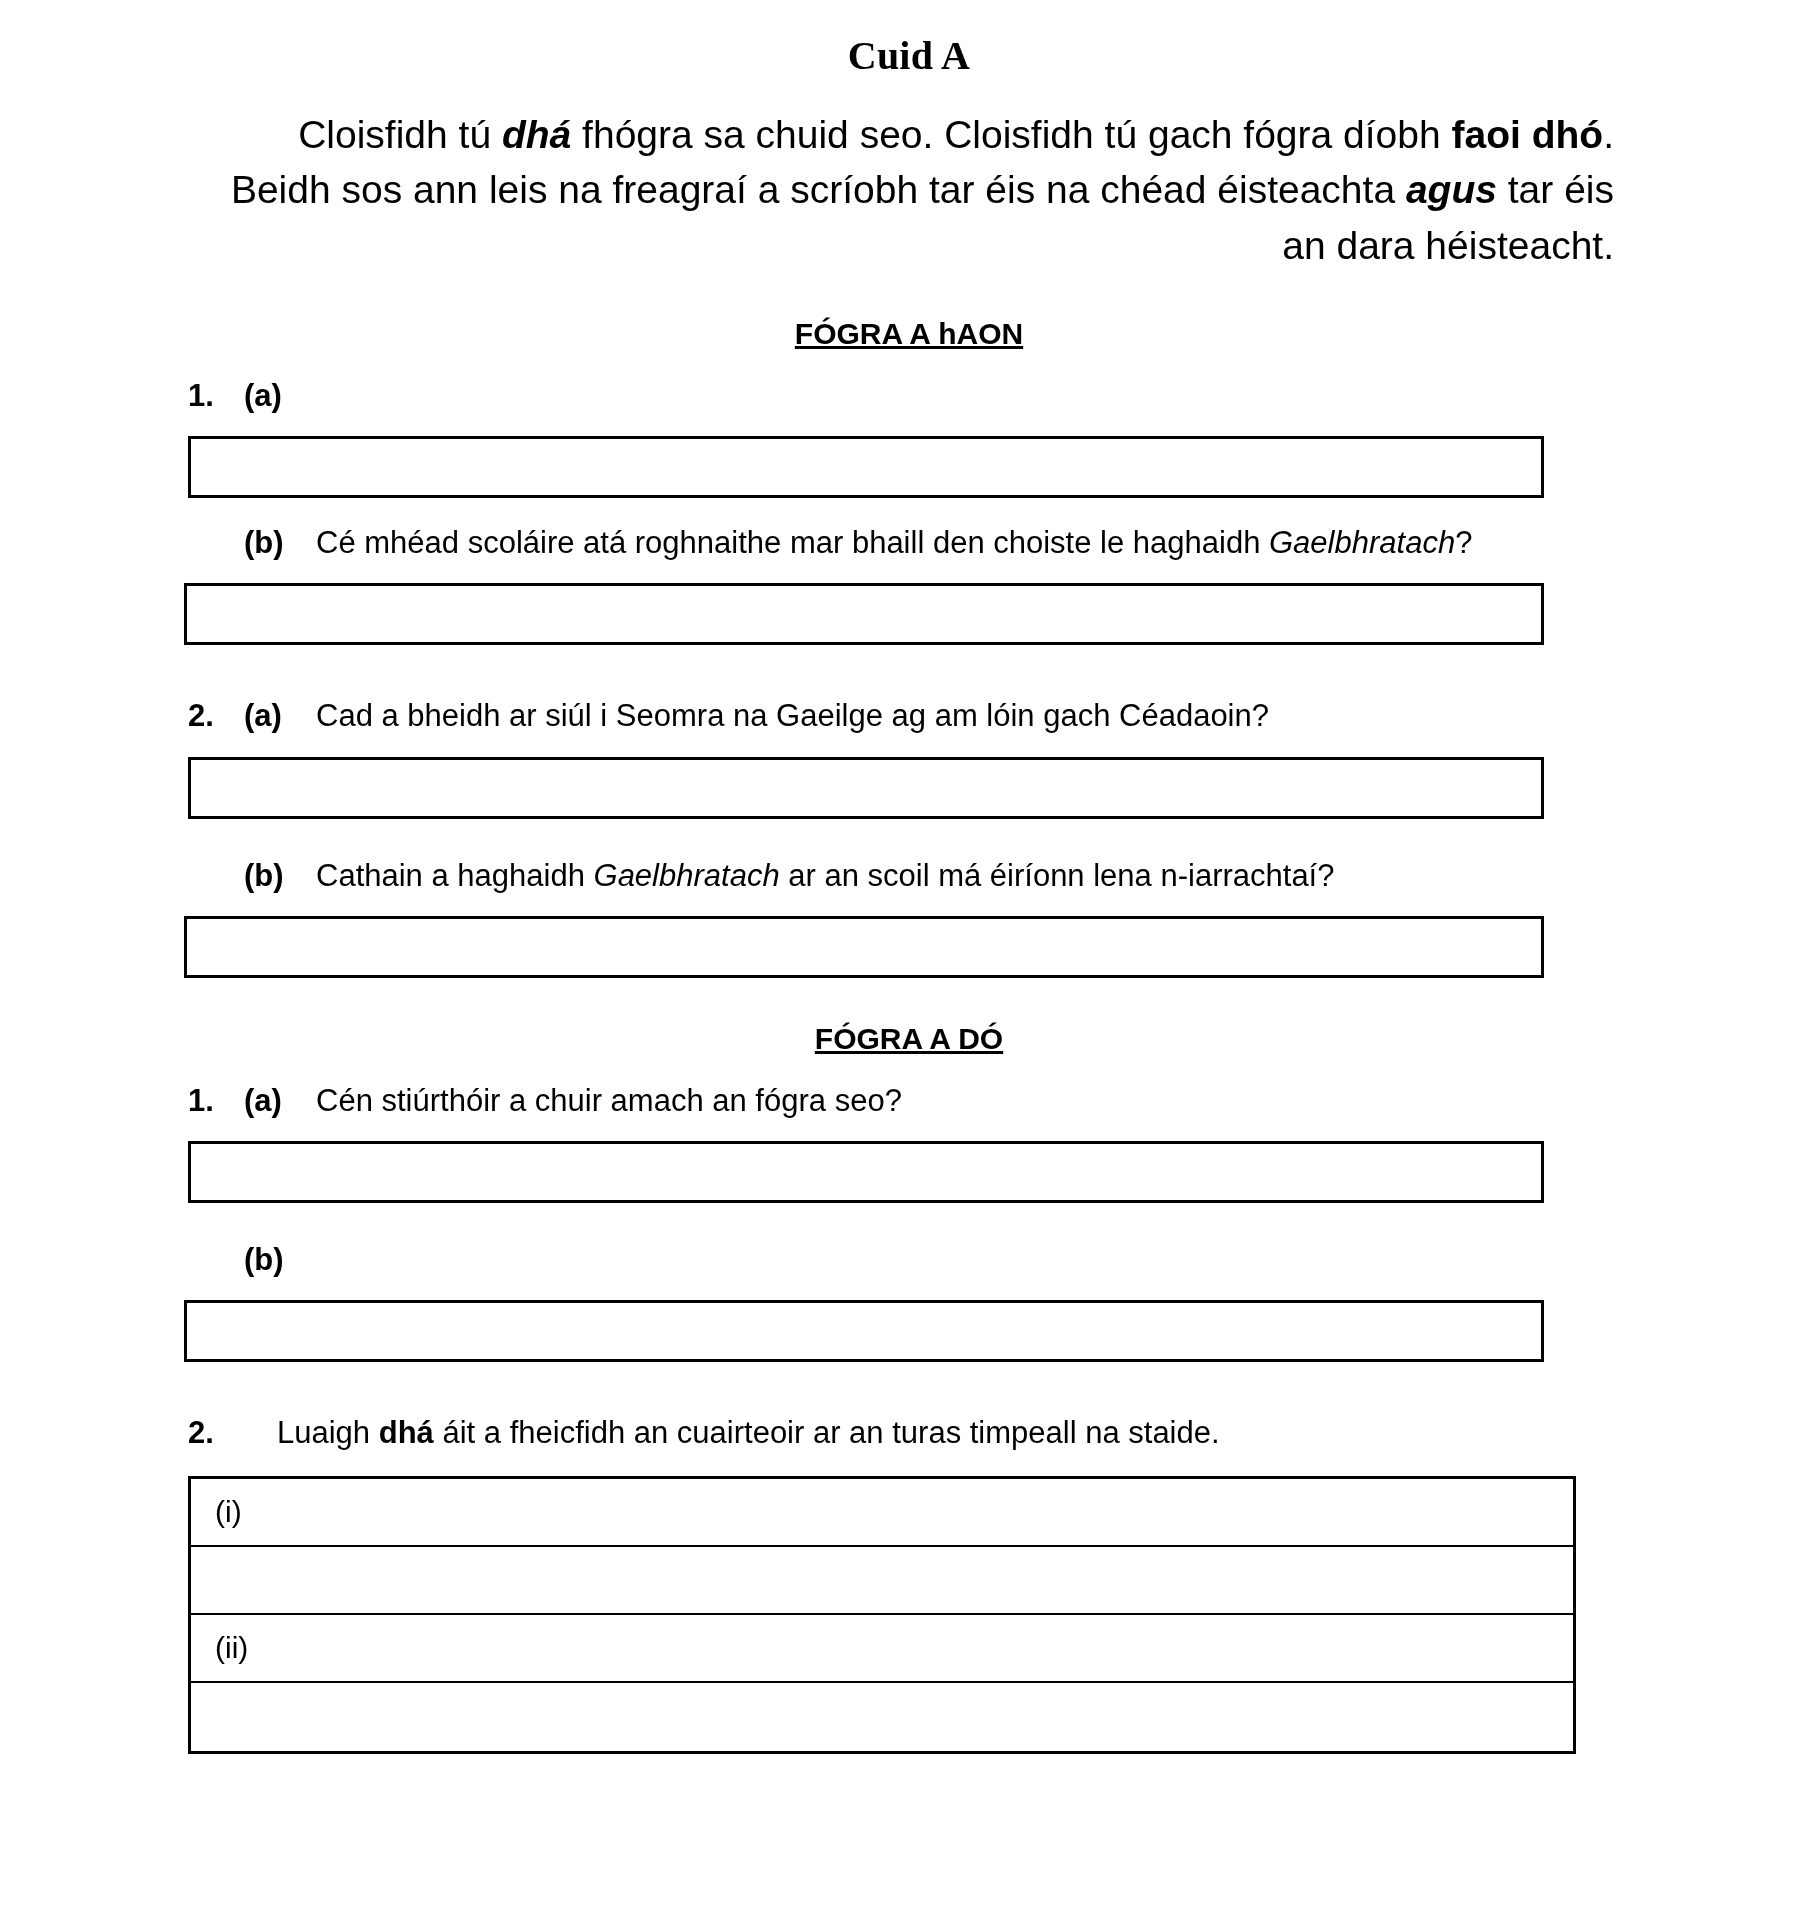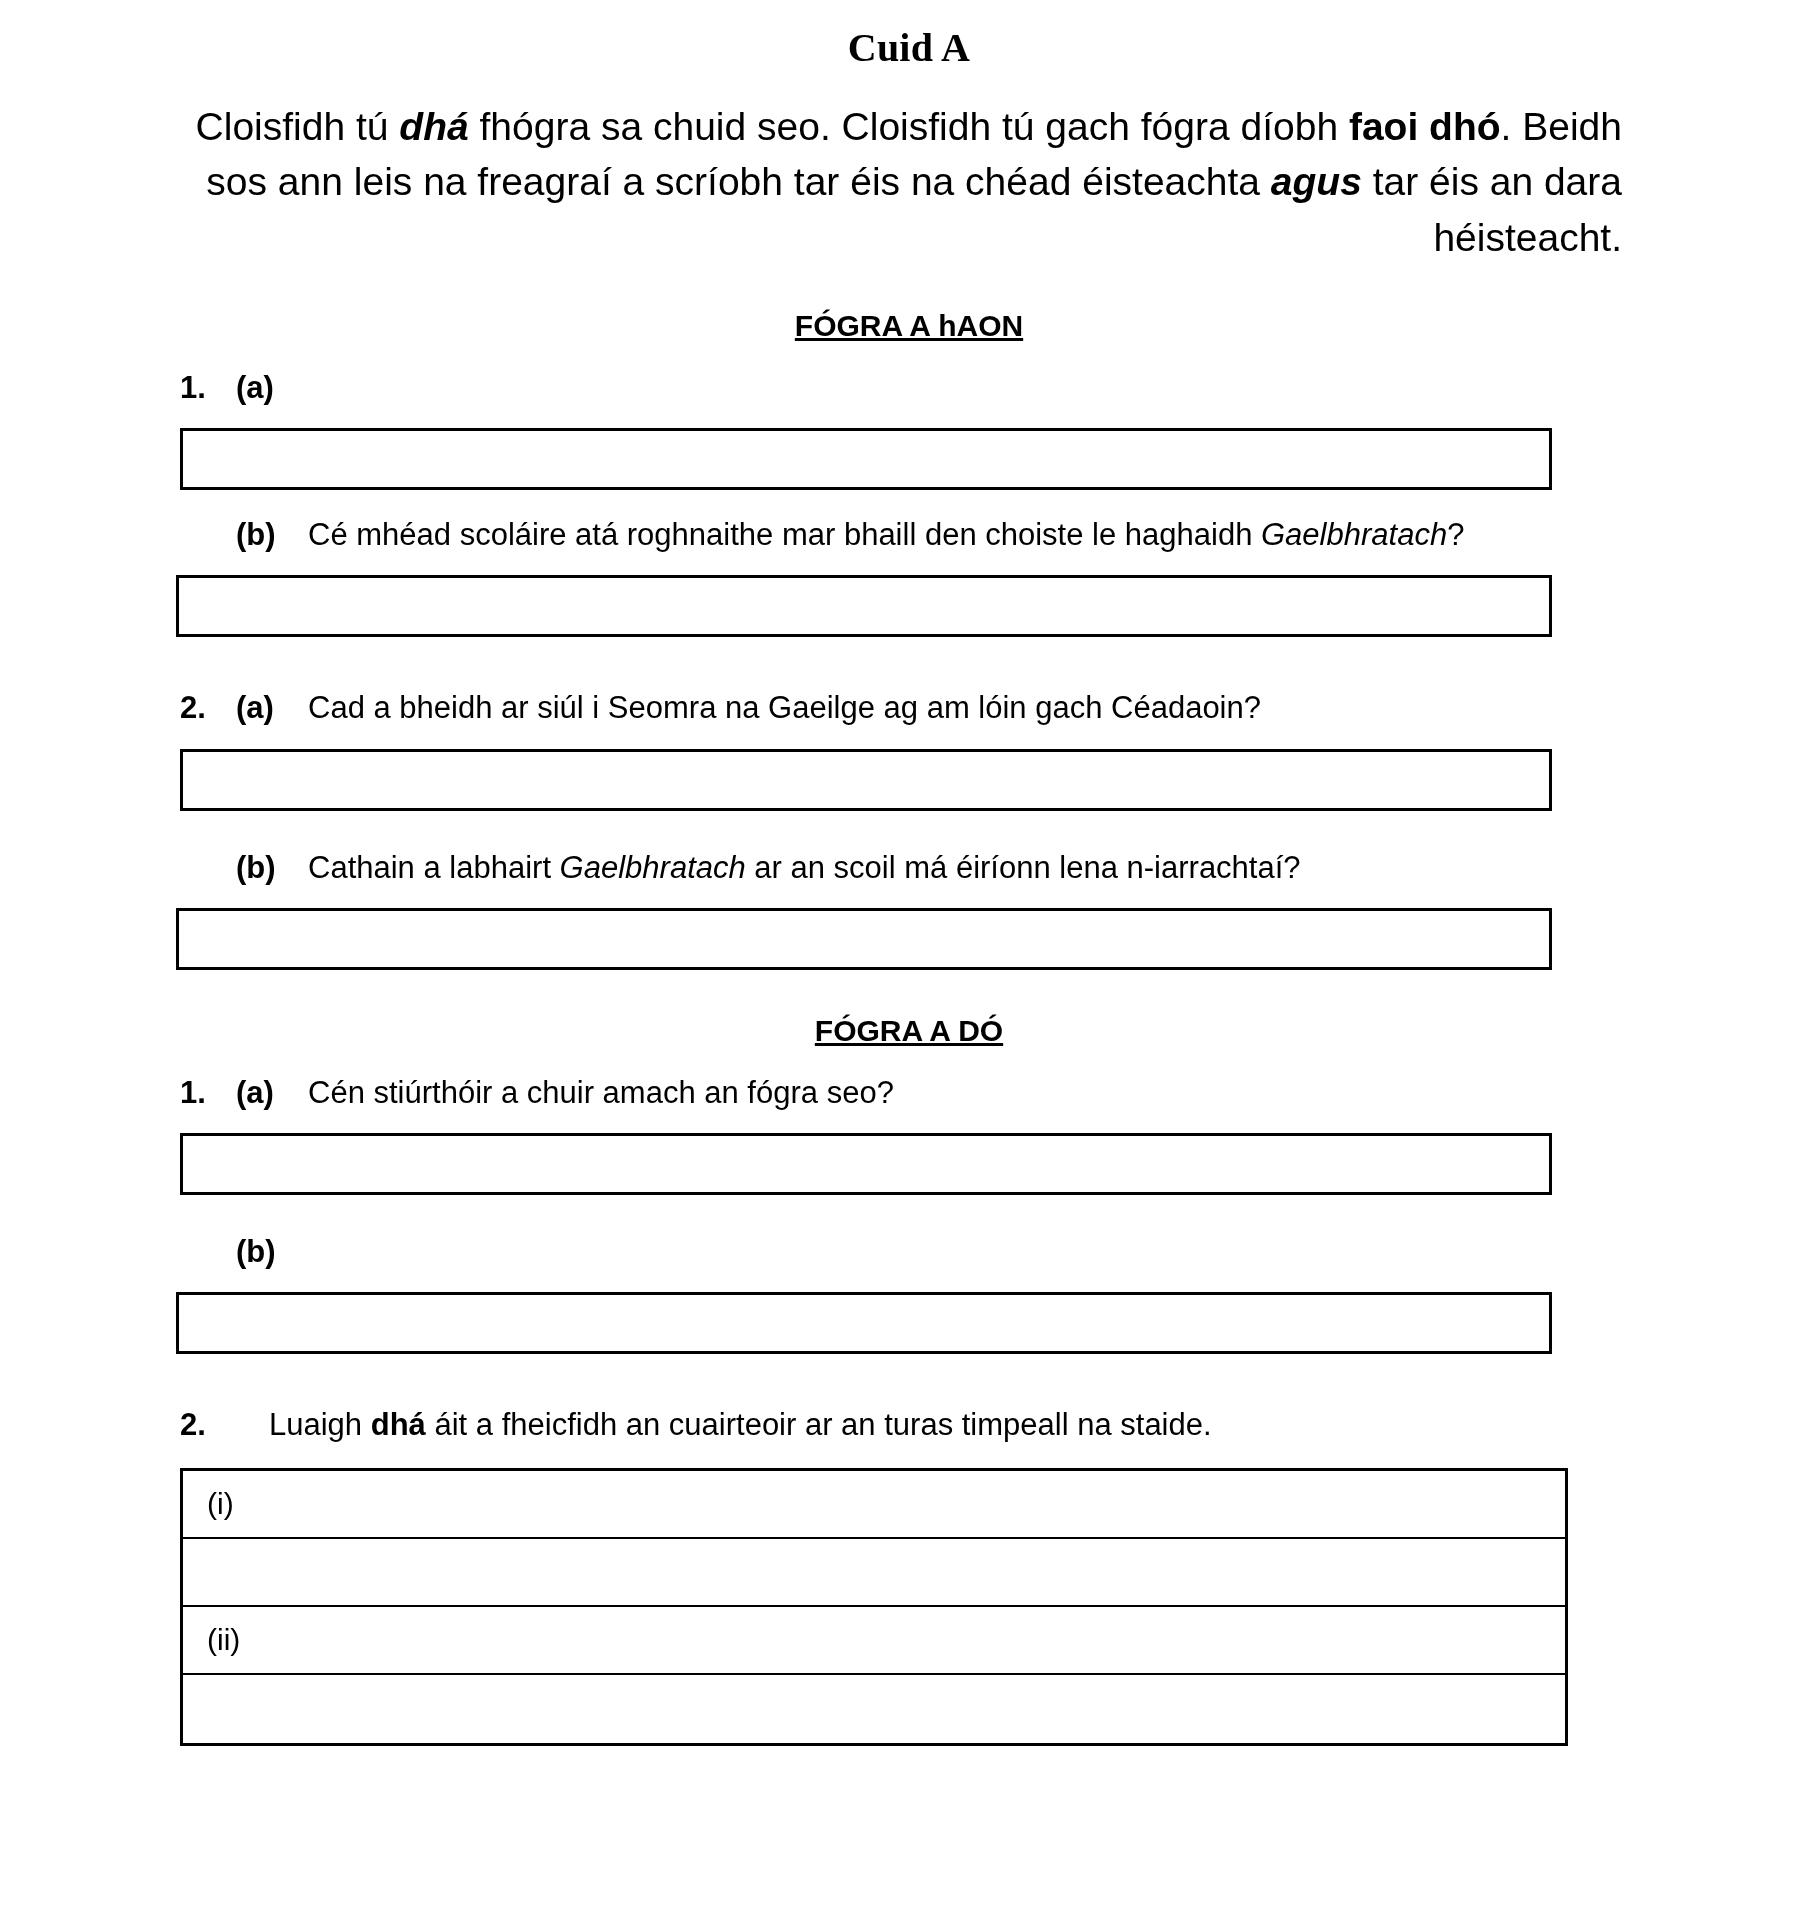--- a/index.html
+++ b/index.html
@@ -13,21 +13,21 @@
     height: 1923px;
     font-family: "Liberation Sans", sans-serif;
     color: #000000;
     -webkit-font-smoothing: antialiased;
   }
   .page {
     position: relative;
     width: 1818px;
     height: 1772px;
     box-sizing: border-box;
-    padding: 8px;
+    padding: 16px;
     overflow: hidden;
   }
 
   
   .doc-title {
     text-align: center;
     font-size: 40px;
     font-weight: bold;
     font-family: "Liberation Serif", serif;
     letter-spacing: 0.2px;
@@ -156,21 +156,21 @@
   <div class="q" style="margin-top:50px;">
     <span class="num">2.</span>
     <span class="lbl">(a)</span>
     <span class="body">Cad a bheidh ar siúl i Seomra na Gaeilge ag am lóin gach Céadaoin?</span>
   </div>
   <div class="answer-box ab-2a"></div>
 
   <div class="q" style="margin-top:36px;">
     <span class="num"></span>
     <span class="lbl">(b)</span>
-    <span class="body"><span>Cathain a labhairt </span><i>Gaelbhratach</i><span> ar an scoil má éiríonn lena n-iarrachtaí?</span></span>
+    <span class="body"><span>Cathain a haghaidh </span><i>Gaelbhratach</i><span> ar an scoil má éiríonn lena n-iarrachtaí?</span></span>
   </div>
   <div class="answer-box ab-2b indented"></div>
 
   <div class="section-heading sh-two">FÓGRA A DÓ</div>
 
   <div class="q">
     <span class="num">1.</span>
     <span class="lbl">(a)</span>
     <span class="body">Cén stiúrthóir a chuir amach an fógra seo?</span>
   </div>

